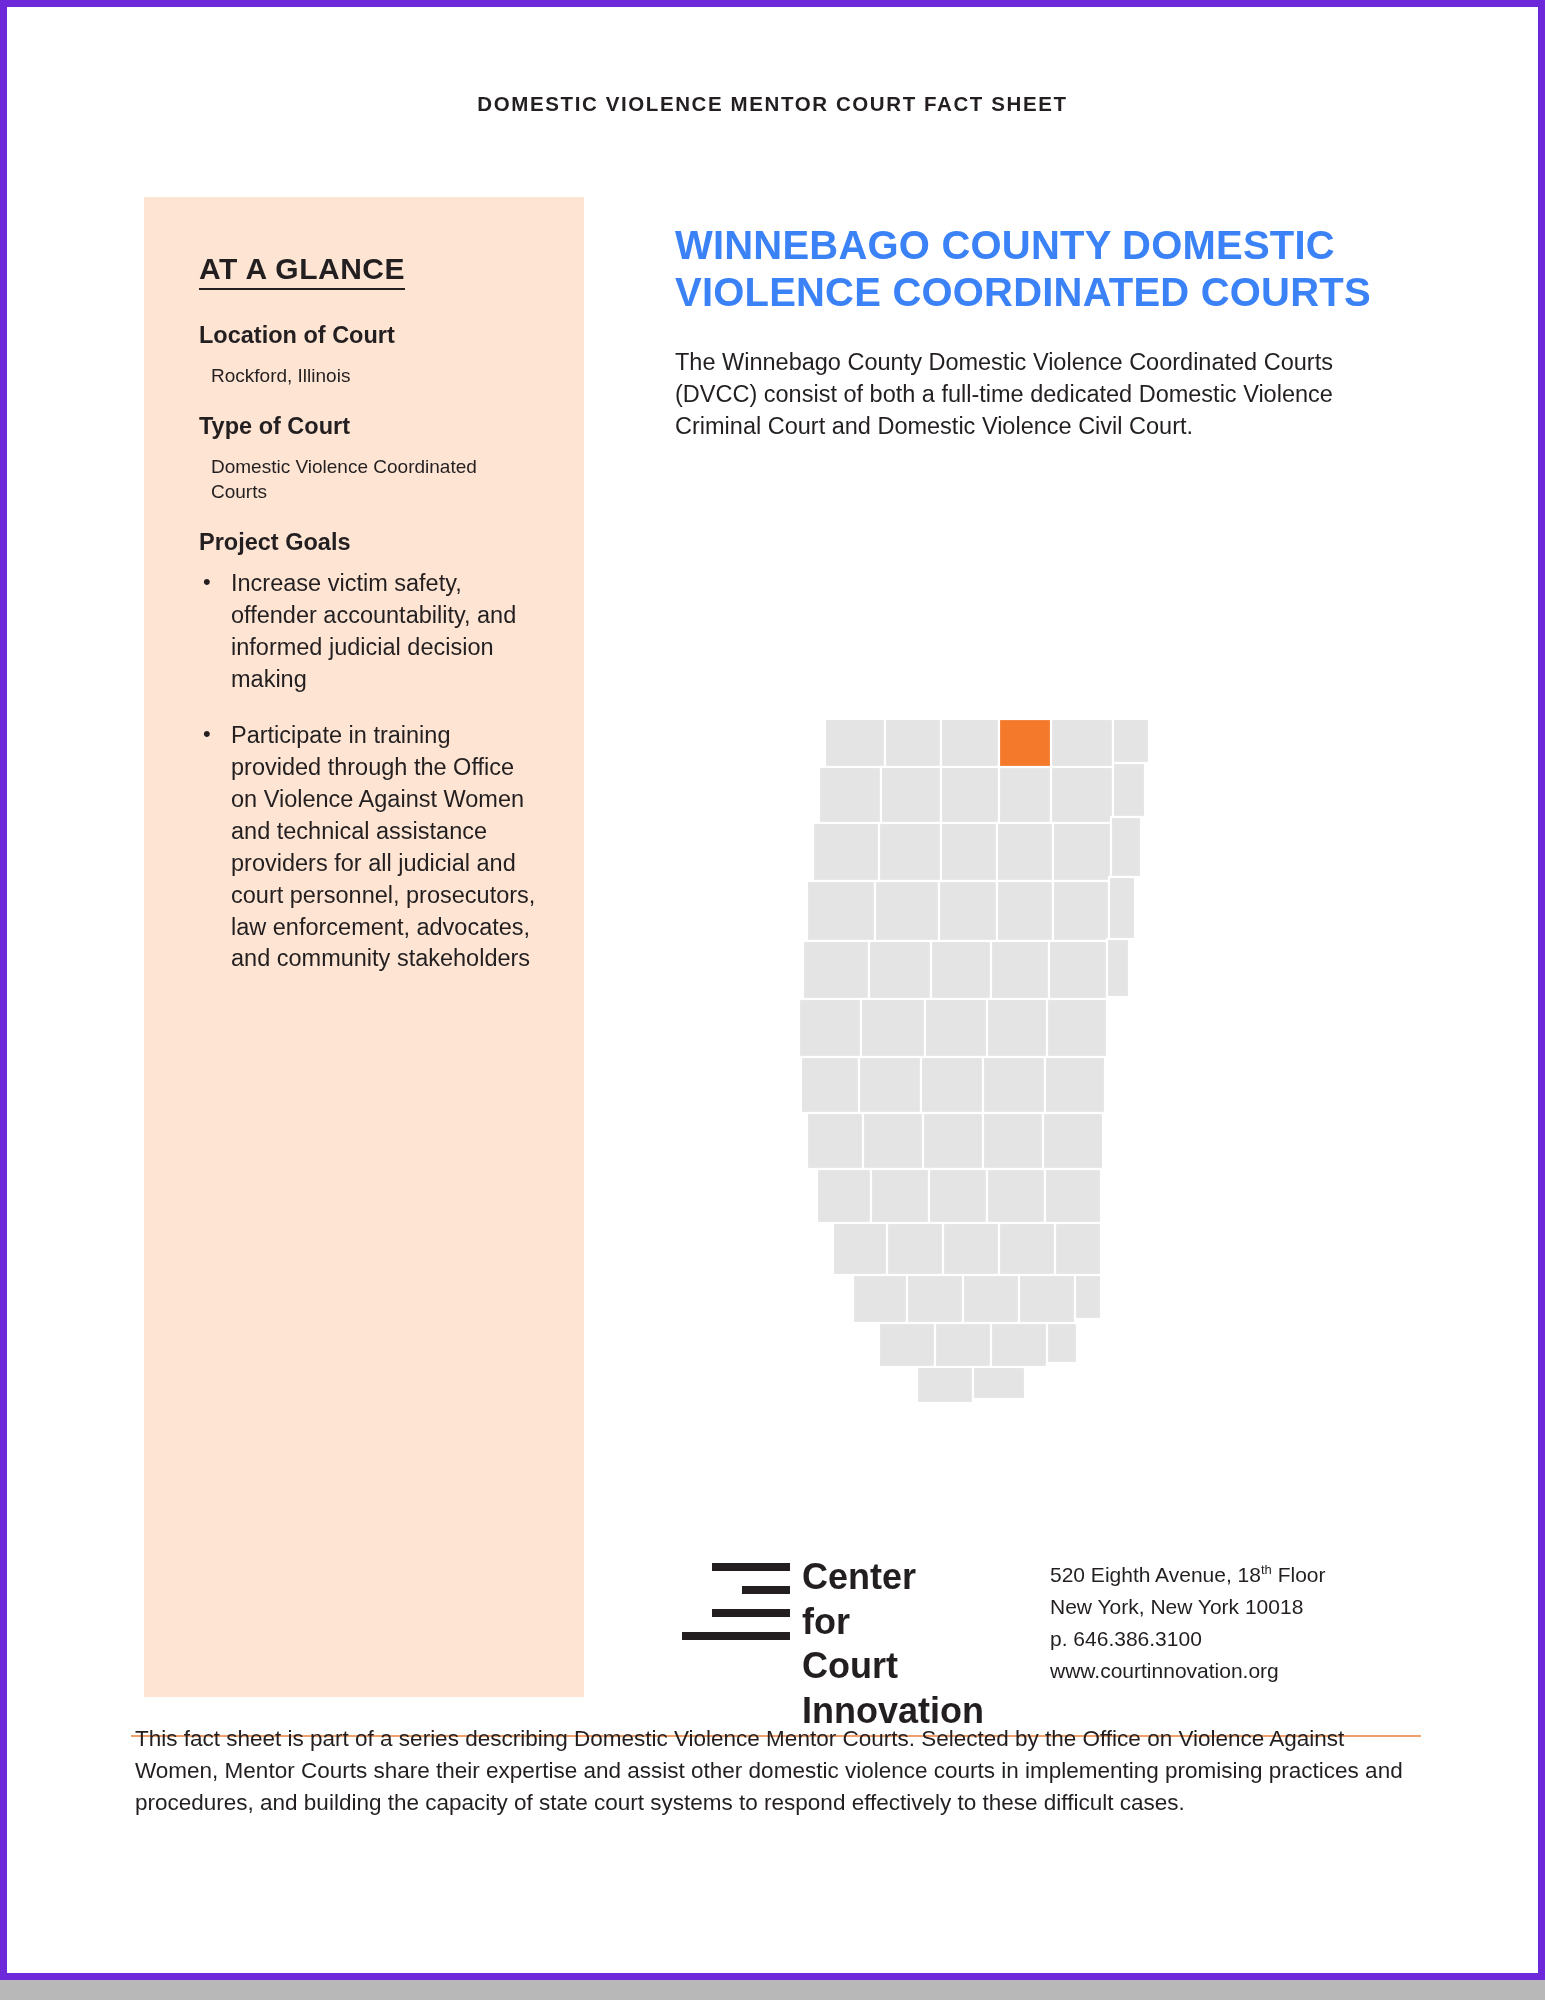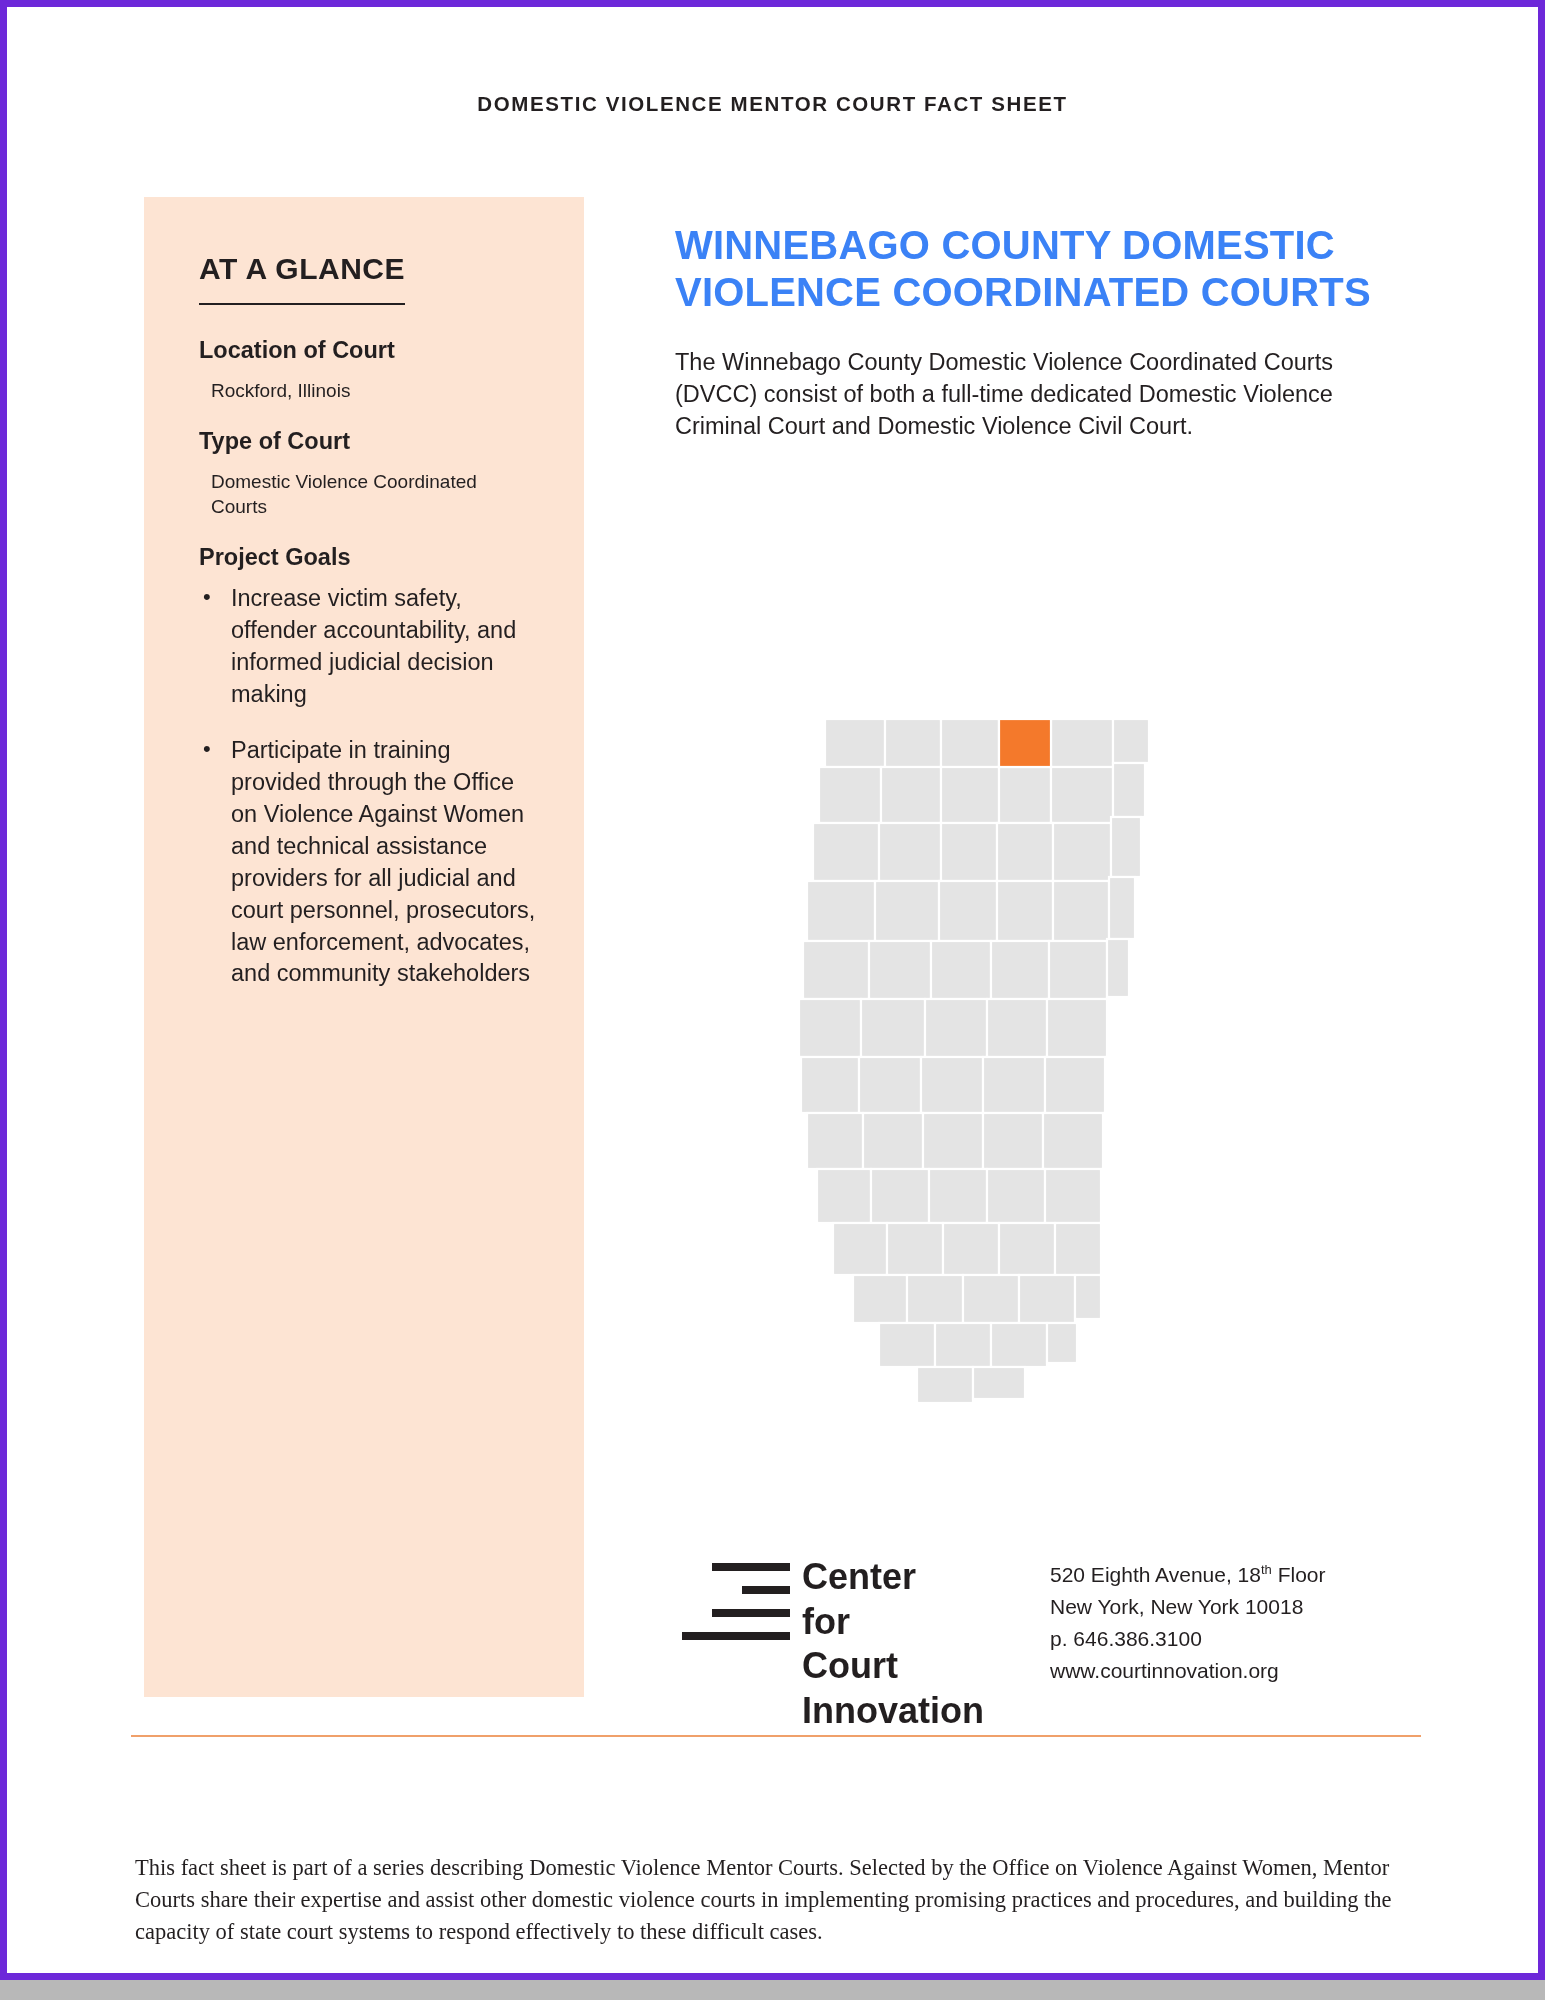--- a/index.html
+++ b/index.html
@@ -44,21 +44,21 @@
     box-sizing: border-box;
     padding: 55px 42px 0 55px;
   }
   .sidebar h2 {
     margin: 0 0 20px 0;
     font-size: 30px;
     font-weight: bold;
     letter-spacing: 0.5px;
     border-bottom: 2.5px solid #231f20;
     display: inline-block;
-    padding-bottom: 18px;
+    padding-bottom: 3px;
     line-height: 1.1;
   }
   .sb-label {
     font-size: 23.5px;
     font-weight: bold;
     margin: 22px 0 3px 0;
     line-height: 1.32;
   }
   .sb-label.first { margin-top: 10px; }
   .sb-value {
@@ -167,26 +167,25 @@
     position: absolute;
     left: 124px;
     top: 1728px;
     width: 1290px;
     height: 2px;
     background: #f0a06a;
   }
   .note {
     position: absolute;
     left: 128px;
-    top: 1845px;
+    top: 1716px;
     width: 1280px;
     font-size: 22.5px;
     line-height: 1.42;
     color: #231f20;
-    font-family: Liberation Serif, serif;
   }
 </style>
 </head>
 <body>
 
 <div class="page">
 
   <div class="header">DOMESTIC VIOLENCE MENTOR COURT FACT SHEET</div>
 
   <aside class="sidebar">

